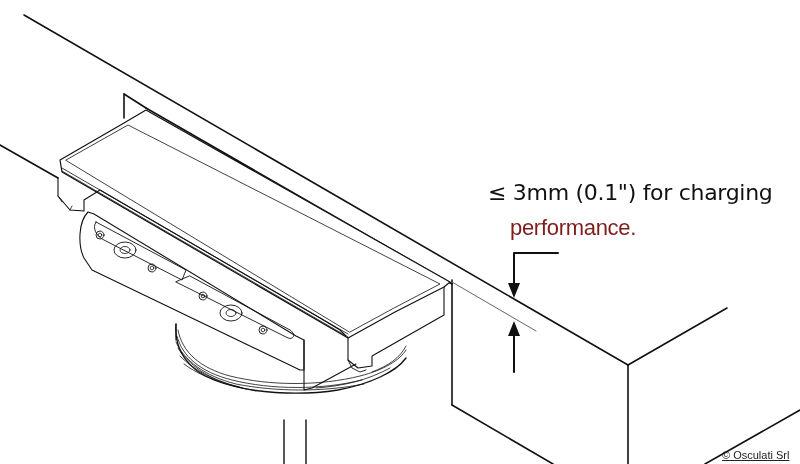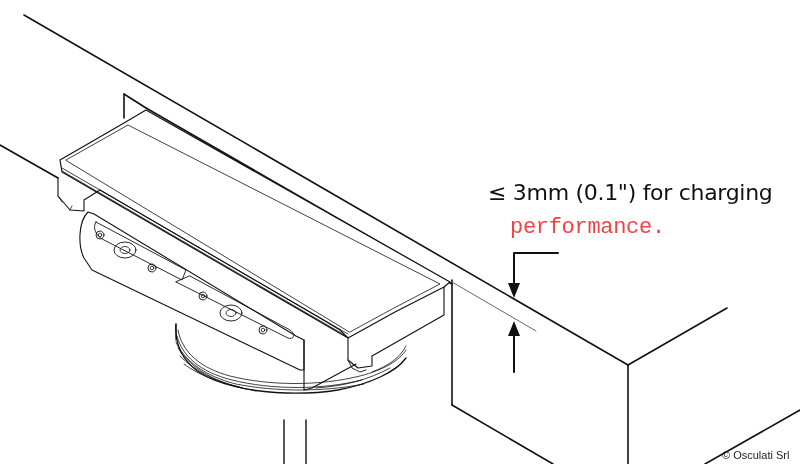--- a/index.html
+++ b/index.html
@@ -1,21 +1,21 @@
 <!DOCTYPE html>
 <html><head>
   <meta charset="utf-8">
   <style>
     html, body { margin: 0; padding: 0; background: #ffffff; }
     body { width: 800px; height: 464px; position: relative; overflow: hidden; font-family: "DejaVu Sans", sans-serif; }
     #stage { position: absolute; left: 0; top: 0; width: 800px; height: 464px; }
     svg { position: absolute; left: 0; top: 0; }
     .annot-line1 { position: absolute; left: 488px; top: 180px; font-family: "DejaVu Sans", sans-serif; font-size: 22px; color: #111; white-space: nowrap; letter-spacing: -0.3px; }
-    .annot-line2 { position: absolute; left: 510px; top: 215px; font-family: Liberation Mono, monospace; font-size: 22px; color: #ef4444; white-space: nowrap; letter-spacing: -0.3px; }
-    .copyright { position: absolute; left: 722px; top: 449px; font-family: "Liberation Sans", sans-serif; font-size: 11px; color: #222; white-space: nowrap; }
+    .annot-line2 { position: absolute; left: 510px; top: 215px; font-family: Liberation Sans, sans-serif; font-size: 22px; color: #7f1d1d; white-space: nowrap; letter-spacing: -0.3px; }
+    .copyright { position: absolute; left: 722px; top: 449px; font-family: "Liberation Sans", sans-serif; font-size: 11px; color: #222; white-space: nowrap; text-decoration: underline; }
   </style>
 </head>
 <body>
 
 <div id="stage">
 
   <svg width="800" height="464" viewBox="0 0 800 464" xmlns="http://www.w3.org/2000/svg">
     <g fill="none" stroke="#111" stroke-width="1.6" stroke-linecap="round" stroke-linejoin="round">
 
       <g>

